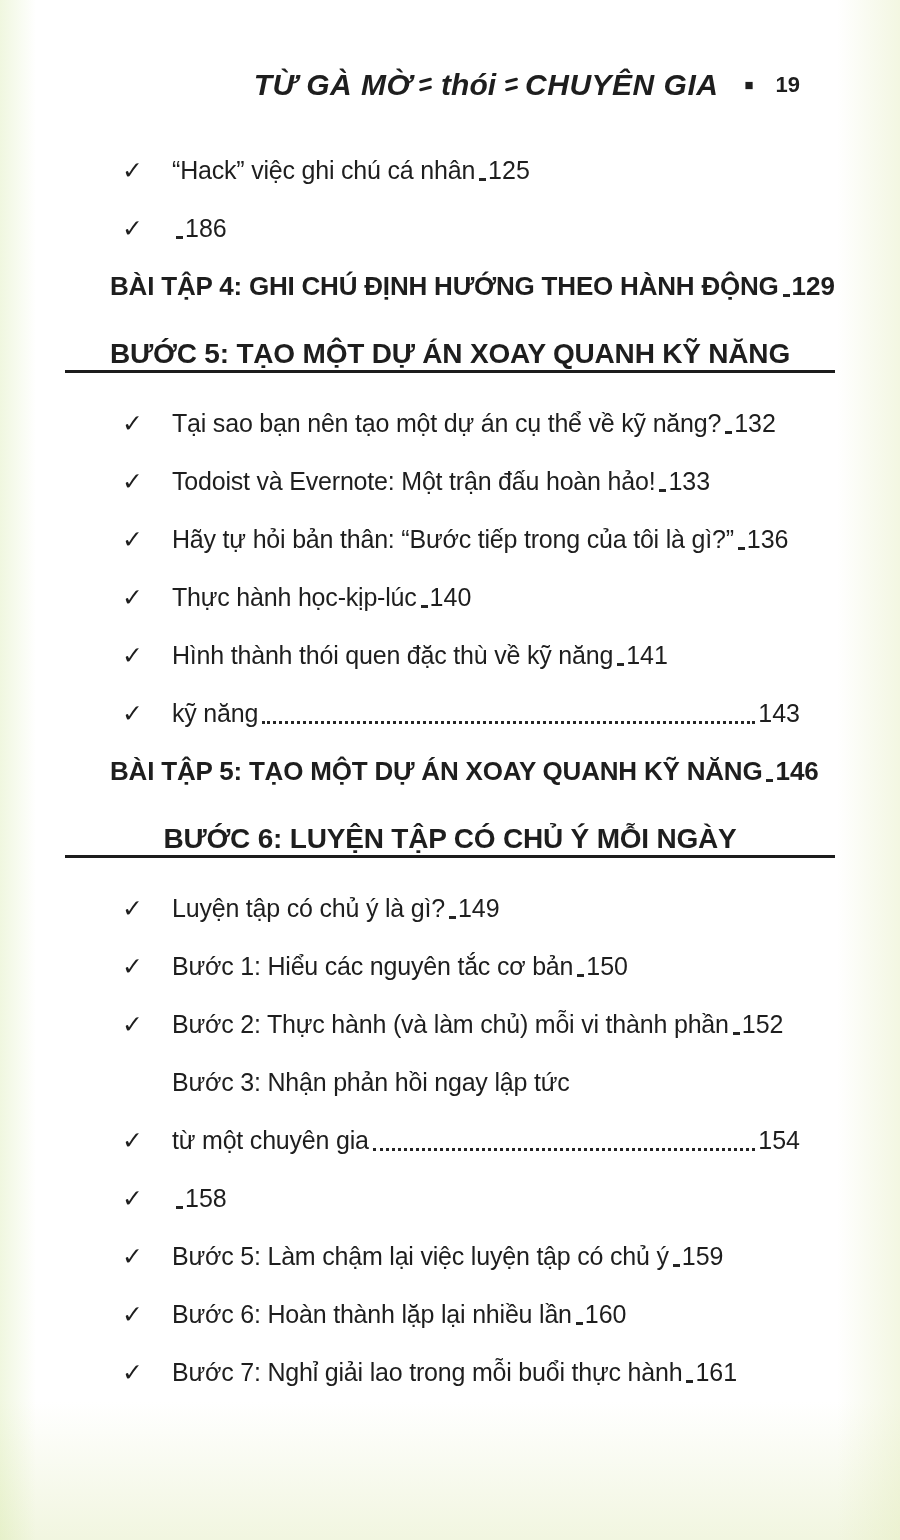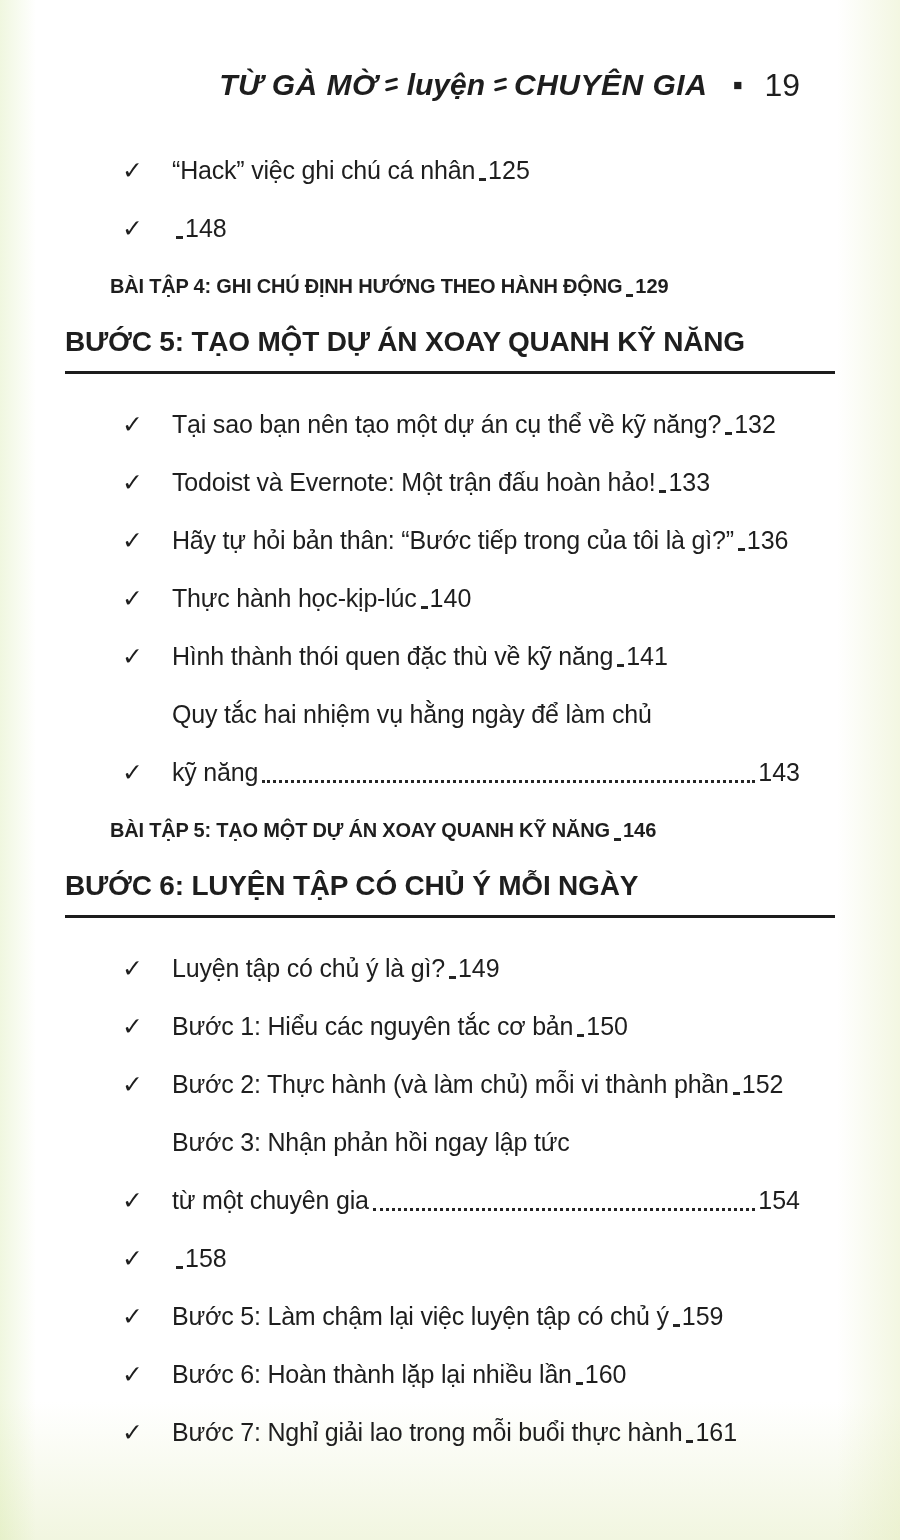--- a/index.html
+++ b/index.html
@@ -26,53 +26,53 @@
     height:42px;margin-bottom:44px;
     font-size:30px;
   }
   .rh-title{font-style:italic;font-weight:600;letter-spacing:.5px;white-space:nowrap;}
   .rh-script{font-style:italic;font-weight:800;letter-spacing:0;margin:0 2px;}
   .squig{position:relative;display:inline-block;width:13px;height:28px;margin:0 7px;vertical-align:-4px;}
   .squig i{position:absolute;left:0;width:13px;height:3px;background:#1e1e1e;border-radius:2px;transform:rotate(-14deg);}
   .squig i:nth-child(1){top:8px;}
   .squig i:nth-child(2){top:16px;}
   .rh-bullet{font-size:15px;margin:0 22px 0 26px;line-height:42px;}
-  .rh-page{font-style:normal;font-weight:400;font-size:32px;}
+  .rh-page{font-style:normal;font-weight:700;font-size:22px;}
   
   .section-heading{
     font-size:28px;font-weight:700;letter-spacing:-0.2px;white-space:nowrap;
-    margin:20px -35px 30px -45px;
-    padding-bottom:13px;
+    margin:32px -35px 30px -45px;
     border-bottom:3px solid #1c1c1c;
+    text-align:center;
   }
   
   .row{display:flex;align-items:flex-end;margin-bottom:18px;font-size:25px;line-height:40px;}
   .row .check-col{flex:none;width:62px;padding-left:12px;box-sizing:border-box;font-size:25px;font-weight:400;}
   .row .content{flex:1;min-width:0;display:flex;align-items:flex-end;}
   .row .content.multi{display:block;}
   .line{display:flex;align-items:flex-end;line-height:40px;}
   .line + .line{margin-top:18px;}
   .txt{white-space:nowrap;letter-spacing:-0.2px;overflow:hidden;flex:none;max-width:100%;}
   .leader{flex:1;min-width:6px;margin:0 3px 9px 4px;border-bottom:3px dotted #252525;}
   .pnum{flex:none;letter-spacing:0;}
-  .row.exercise{font-weight:700;font-size:20px;}
+  .row.exercise{font-weight:700;font-size:26px;}
   .row.exercise .content{flex:1;display:flex;align-items:flex-end;}
 </style>
 </head>
 <body>
 
 <div class="page">
 
   <div class="runhead">
     <span class="rh-title">TỪ GÀ MỜ</span>
     <span class="squig">
         <i></i>
         <i></i>
       </span>
-    <span class="rh-script">luyện</span>
+    <span class="rh-script">thói</span>
     <span class="squig">
         <i></i>
         <i></i>
       </span>
     <span class="rh-title">CHUYÊN GIA</span>
     <span class="rh-bullet">■</span>
     <span class="rh-page">19</span>
   </div>
 
   <div>
@@ -85,21 +85,21 @@
               <span class="leader"></span>
               <span class="pnum">125</span>
             </div>
           </div>
         </div>
         <div class="row">
           <span class="check-col">✓</span>
           <div class="content">
             <div class="line">
               <span class="leader"></span>
-              <span class="pnum">148</span>
+              <span class="pnum">186</span>
             </div>
           </div>
         </div>
         <div class="row exercise">
           <div class="content">
             <div class="line">
               <span class="txt">BÀI TẬP 4: GHI CHÚ ĐỊNH HƯỚNG THEO HÀNH ĐỘNG</span>
               <span class="leader"></span>
               <span class="pnum">129</span>
             </div>
@@ -155,23 +155,20 @@
               <span class="txt">Hình thành thói quen đặc thù về kỹ năng</span>
               <span class="leader"></span>
               <span class="pnum">141</span>
             </div>
           </div>
         </div>
         <div class="row">
           <span class="check-col">✓</span>
           <div class="content multi">
             <div class="line">
-              <span class="txt">Quy tắc hai nhiệm vụ hằng ngày để làm chủ</span>
-            </div>
-            <div class="line">
               <span class="txt">kỹ năng</span>
               <span class="leader"></span>
               <span class="pnum">143</span>
             </div>
           </div>
         </div>
         <div class="row exercise">
           <div class="content">
             <div class="line">
               <span class="txt">BÀI TẬP 5: TẠO MỘT DỰ ÁN XOAY QUANH KỸ NĂNG</span>

